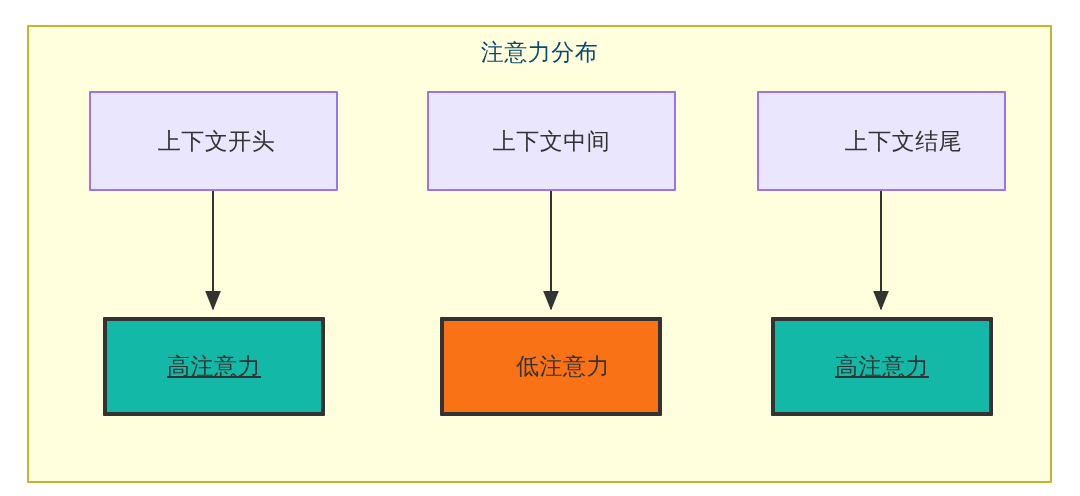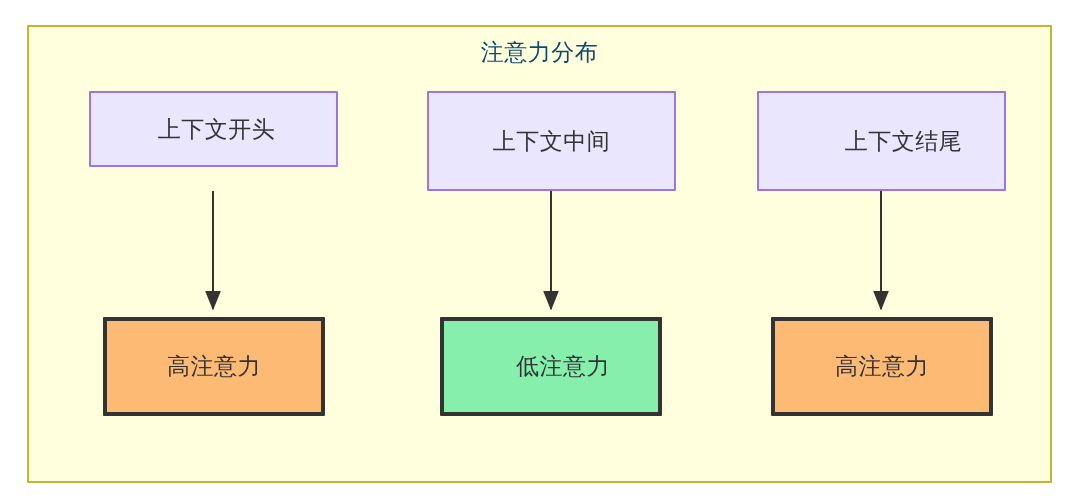--- a/index.html
+++ b/index.html
@@ -64,30 +64,31 @@
   .node.context {
     background: #e9e6fd;
     border: 2px solid #9d74e8;
   }
 
   .node.attention {
     border: 4px solid #333333;
   }
 
   .node.high {
-    background: #fdba74;
+    background: #14b8a6;
+    text-decoration: underline;
   }
 
   .node.low {
-    background: #86efac;
+    background: #f97316;
     padding-left: 24px;
   }
 
   
-  .top-1 { left: 89px;  top: 91px; width: 249px; height: 76px; padding-left: 6px; }
+  .top-1 { left: 89px;  top: 91px; width: 249px; height: 100px; padding-left: 6px; }
   .top-2 { left: 427px; top: 91px; width: 249px; height: 100px; text-align: right; }
   .top-3 { left: 757px; top: 91px; width: 249px; height: 100px; padding-left: 44px; }
 
   
   .bot-1 { left: 103px; top: 317px; width: 222px; height: 99px; }
   .bot-2 { left: 440px; top: 317px; width: 222px; height: 99px; }
   .bot-3 { left: 771px; top: 317px; width: 222px; height: 99px; }
 
   
   .edge-layer {

